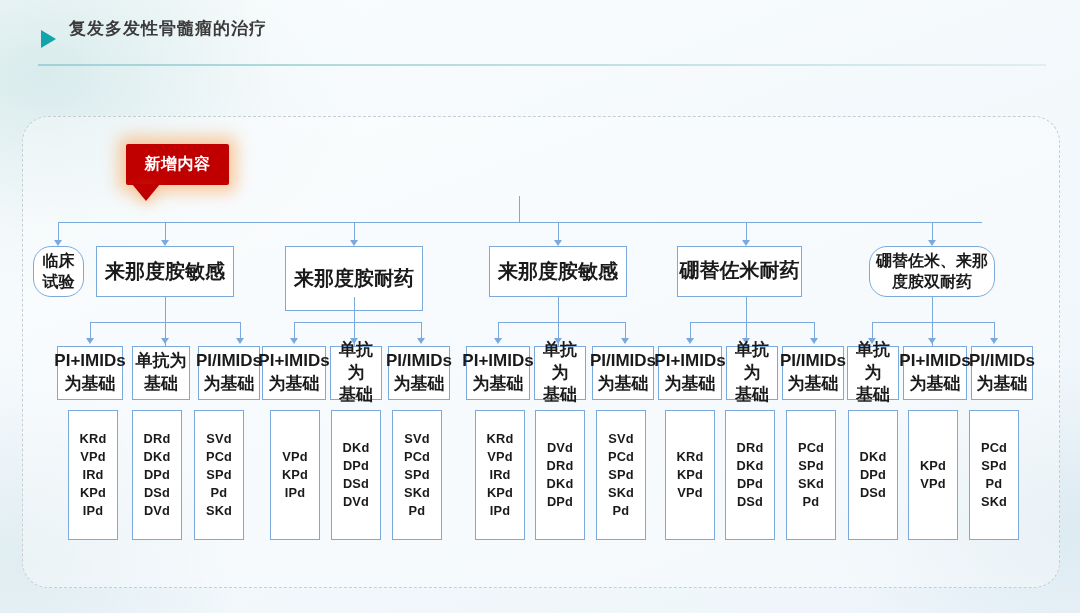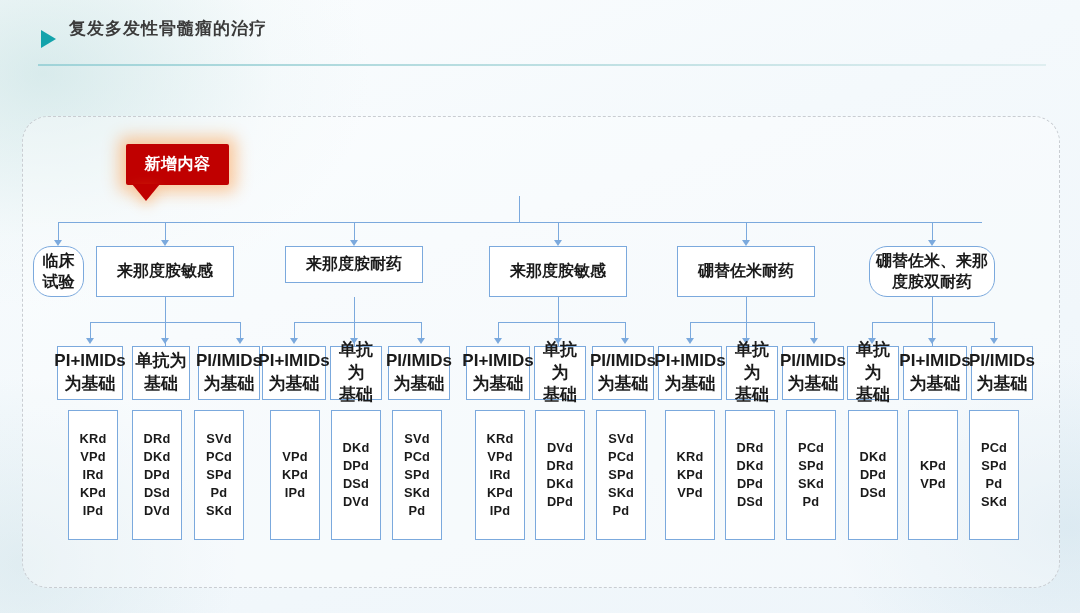--- a/index.html
+++ b/index.html
@@ -72,21 +72,21 @@
   
   .box {
     position:absolute;
     border:1px solid #7ba9dd;
     background:#ffffff;
     display:flex; align-items:center; justify-content:center;
     text-align:center;
     color:#1a1a1a;
   }
   #root-box { font-size:16px; font-weight:700; letter-spacing:0.3px; }
-  .cat-box { font-size:16px; font-weight:700; line-height:1.28; }
+  .cat-box { font-size:20px; font-weight:700; line-height:1.28; }
   .cat-box.small { font-size:16px;border-radius:18px; }
   .basis-box { font-size:17px; font-weight:600; line-height:1.35; }
   .drug-box { font-size:12.8px; font-weight:600; line-height:1.42; letter-spacing:0.2px; }
   .drug-box span { display:block; white-space:pre-line; }
   
   .ln { position:absolute; background:#7ba9dd; }
   .lnv { width:1px; }
   .lnh { height:1px; }
   .arw {
     position:absolute; width:0;height:0;
@@ -135,27 +135,27 @@
   <div class="ln lnv" style="left:932px; top:222px; height:20px;"></div>
   <div class="arw" style="left:927.5px; top:240px;"></div>
 
   <div class="box cat-box small" style="left:33px; top:246px; width:51px; height:51px;">
     <span style="white-space:pre-line;">临床
 试验</span>
   </div>
   <div class="box cat-box" style="left:96px; top:246px; width:138px; height:51px;">
     <span style="white-space:pre-line;">来那度胺敏感</span>
   </div>
-  <div class="box cat-box" style="left:285px; top:246px; width:138px; height:37px;">
+  <div class="box cat-box" style="left:285px; top:246px; width:138px; height:65px;">
     <span style="white-space:pre-line;">来那度胺耐药</span>
   </div>
   <div class="box cat-box" style="left:489px; top:246px; width:138px; height:51px;">
     <span style="white-space:pre-line;">来那度胺敏感</span>
   </div>
-  <div class="box cat-box" style="left:677px; top:246px; width:138px; height:51px;">
+  <div class="box cat-box" style="left:677px; top:246px; width:125px; height:51px;font-family:Liberation Mono, monospace;">
     <span style="white-space:pre-line;">硼替佐米耐药</span>
   </div>
   <div class="box cat-box small" style="left:869px; top:246px; width:126px; height:51px;">
     <span style="white-space:pre-line;">硼替佐米、来那
 度胺双耐药</span>
   </div>
 
   <div class="ln lnv" style="left:165px; top:297px; height:49px;"></div>
   <div class="ln lnh" style="left:90px; top:322px; width:150px;"></div>
   <div class="ln lnv" style="left:90px; top:322px; height:18px;"></div>

